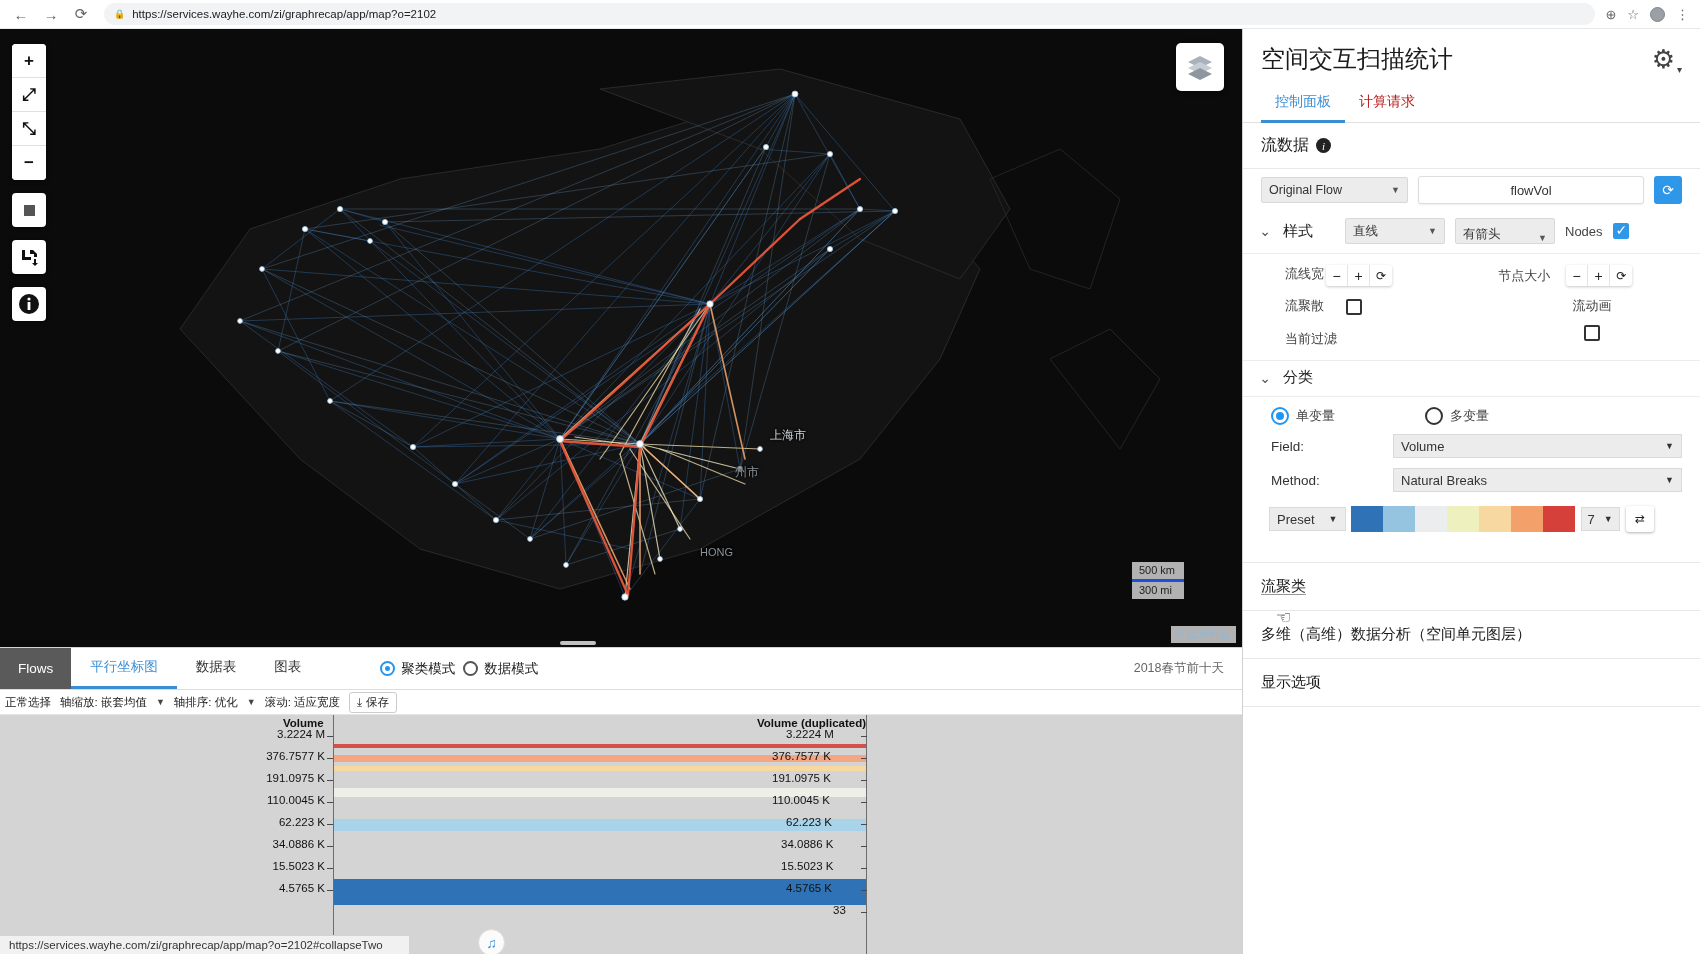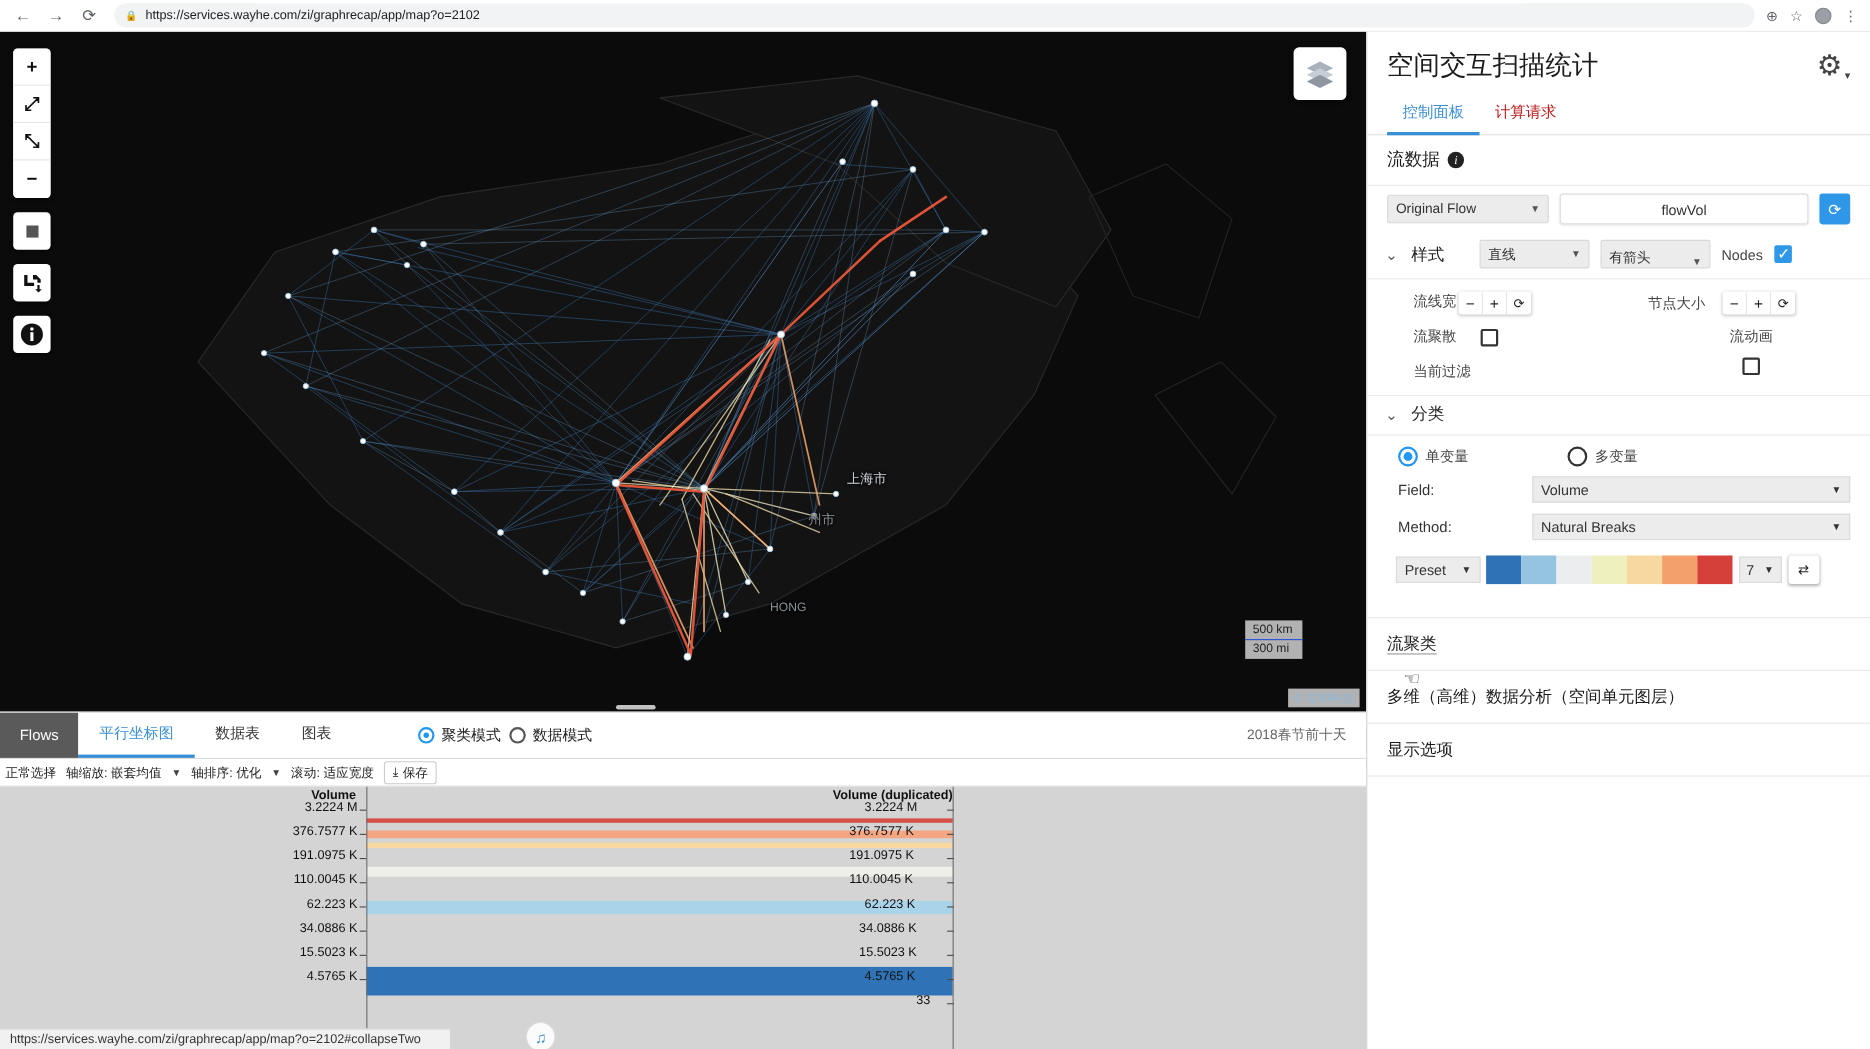--- a/index.html
+++ b/index.html
@@ -95,21 +95,21 @@
     z-index: 20; cursor: pointer;
   }
   #scale-bar {
     position: absolute; right: 58px; bottom: 48px;
     z-index: 20; font-size: 11px; color: #222;
     text-align: left;
   }
   .scale-row {
     background: rgba(225,225,225,.78);
     padding: 1px 9px 1px 7px;
-    border-bottom: 1px solid #1d4ed8;
+    border-bottom: 3px solid #1d4ed8;
     line-height: 15px;
   }
   .scale-row:last-child { border-bottom: none; }
   #map-attrib {
     position: absolute; right: 6px; bottom: 4px;
     z-index: 20;
     font-size: 11px; color: #8fb8d8;
     background: rgba(235,235,235,.75);
     padding: 1px 5px;
   }

